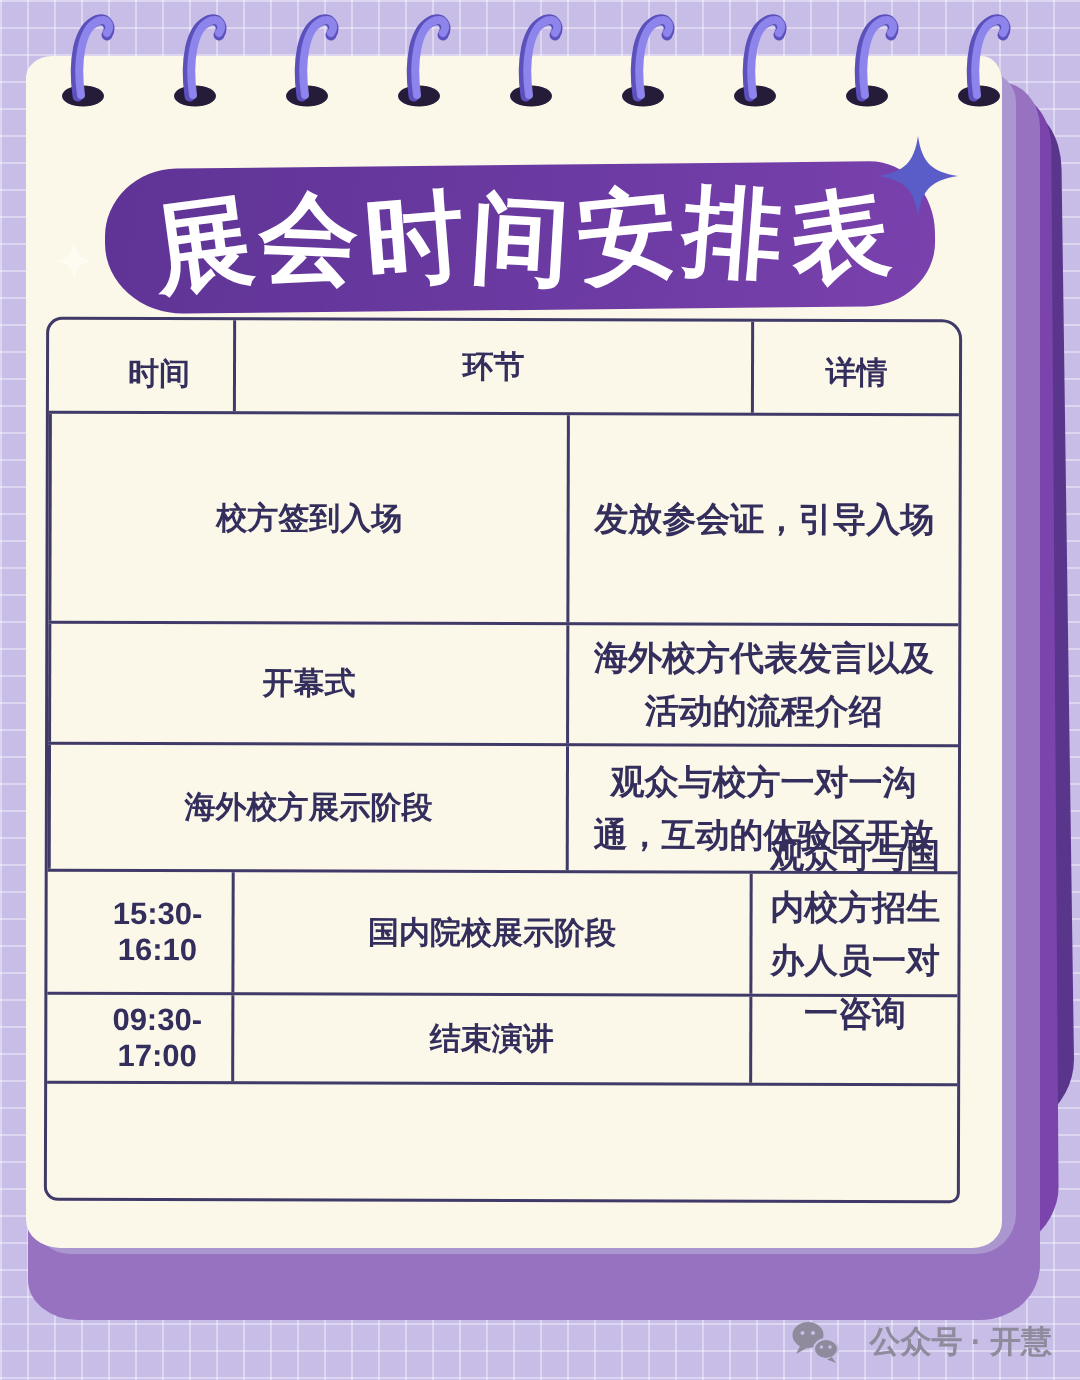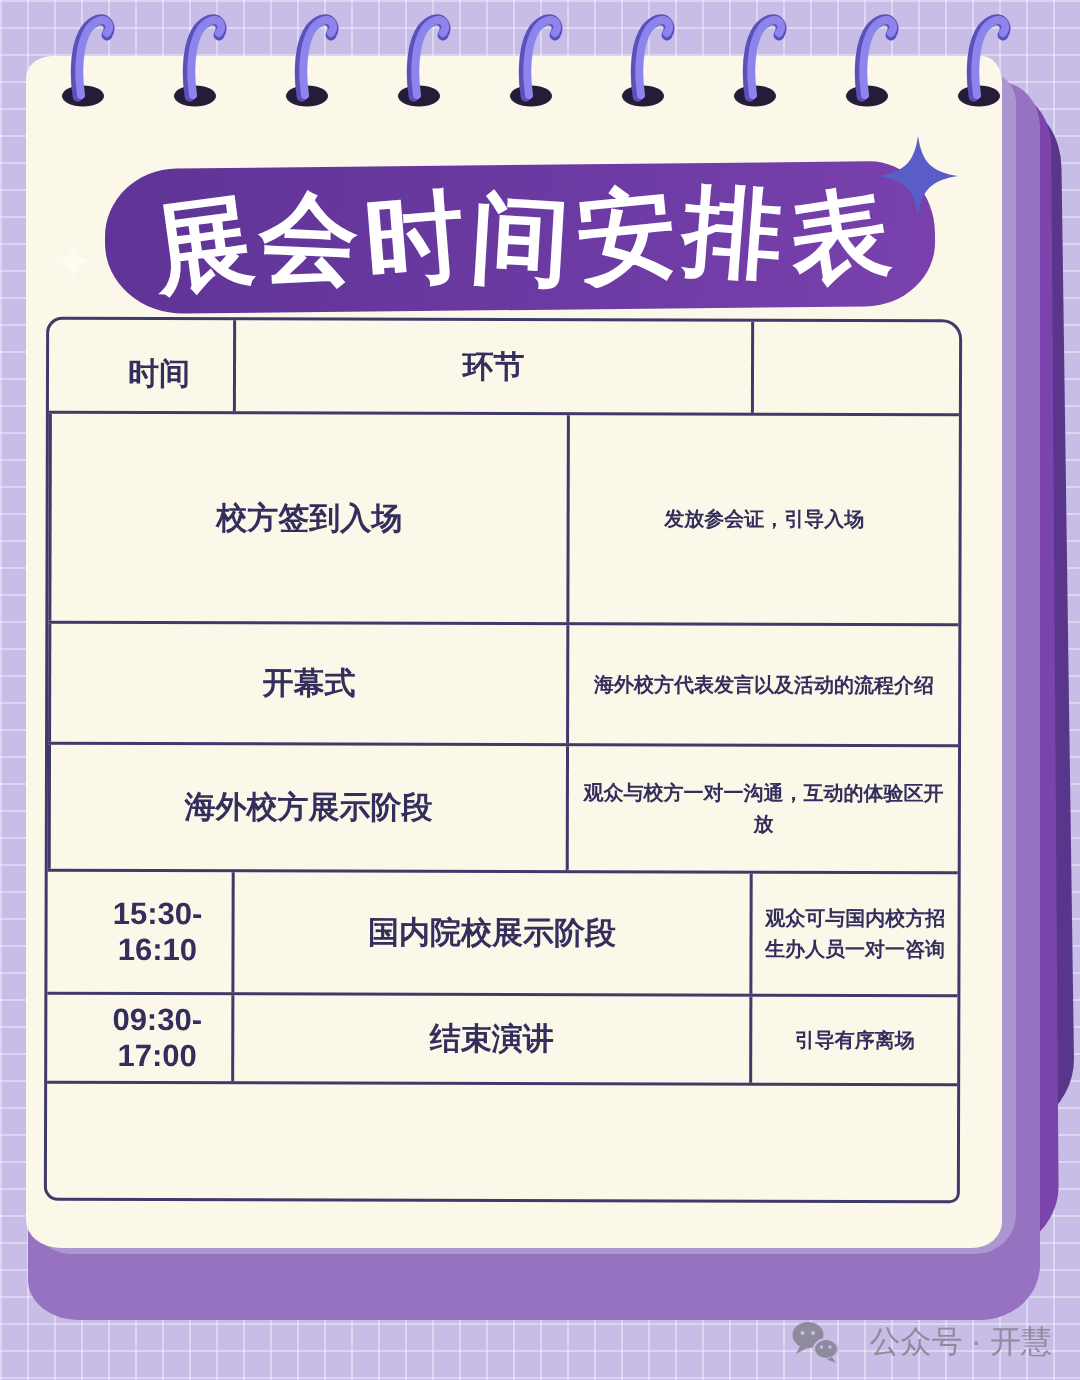--- a/index.html
+++ b/index.html
@@ -53,26 +53,26 @@
   .t-body .t-row:nth-child(1){height:210px;}
   .t-body .t-row:nth-child(2){height:121px;}
   .t-body .t-row:nth-child(3){height:127px;}
   .t-body .t-row:nth-child(4){height:123px;}
   .t-body .t-row:nth-child(5){height:89px;}
   .t-body{display:flex;flex-direction:column;flex:0 0 auto;}
   .cell{display:flex;align-items:center;justify-content:center;text-align:center;
     box-sizing:border-box;font-weight:bold;}
   .c1{flex:0 0 20.2%;font-size:31px;padding-left:36px;}
   .c2{flex:0 0 57.3%;border-left:3px solid #403a68;border-right:3px solid #403a68;font-size:31px;}
-  .c3{flex:1 1 auto;font-size:20px;line-height:1.55;padding:6px 8px;}
+  .c3{flex:1 1 auto;font-size:34px;line-height:1.55;padding:6px 8px;}
   .head .c1,.head .c3{align-items:flex-end;padding-bottom:16px;font-size:31px;}
   .head .c2{font-size:31px;}
   
   .watermark{position:absolute;right:28px;bottom:16px;display:flex;align-items:center;gap:26px;
-    color:#8f8a9c;font-size:31px;font-weight:normal;}
+    color:#8f8a9c;font-size:31px;font-weight:bold;}
 </style>
 </head>
 <body>
 
 <div class="layer" id="layer-darkest"></div>
 <div class="layer" id="layer-dark"></div>
 <div class="layer" id="layer-mid"></div>
 <div class="layer" id="layer-light"></div>
 
 <div class="paper"></div>
@@ -134,20 +134,21 @@
 </div>
 
 <svg class="sparkle-big" viewBox="0 0 100 100">
   <path d="M50 0 C55 33 67 45 100 50 C67 55 55 67 50 100 C45 67 33 55 0 50 C33 45 45 33 50 0" fill="#5a5cc8"></path>
 </svg>
 
 <div class="table">
   <div class="t-row head">
     <div class="cell c1">时间</div>
     <div class="cell c2">环节</div>
+    <div class="cell c3">详情</div>
   </div>
   <div class="t-body">
   <div class="t-row">
     <div class="cell c2">校方签到入场</div>
     <div class="cell c3">发放参会证，引导入场</div>
   </div>
 
   <div class="t-row">
     <div class="cell c2">开幕式</div>
     <div class="cell c3">海外校方代表发言以及活动的流程介绍</div>
@@ -160,21 +161,20 @@
 
   <div class="t-row">
     <div class="cell c1">15:30-16:10</div>
     <div class="cell c2">国内院校展示阶段</div>
     <div class="cell c3">观众可与国内校方招生办人员一对一咨询</div>
   </div>
 
   <div class="t-row">
     <div class="cell c1">09:30-17:00</div>
     <div class="cell c2">结束演讲</div>
-    <div class="cell c3">引导有序离场</div>
   </div>
 </div>
   <div class="t-row empty">
     <div class="cell" style="flex:1"></div>
   </div>
 </div>
 
 <div class="watermark">
   <svg width="52" height="44" viewBox="0 0 52 44">
     <ellipse cx="17" cy="15" rx="15.5" ry="13" fill="#8f8a9c"></ellipse>

